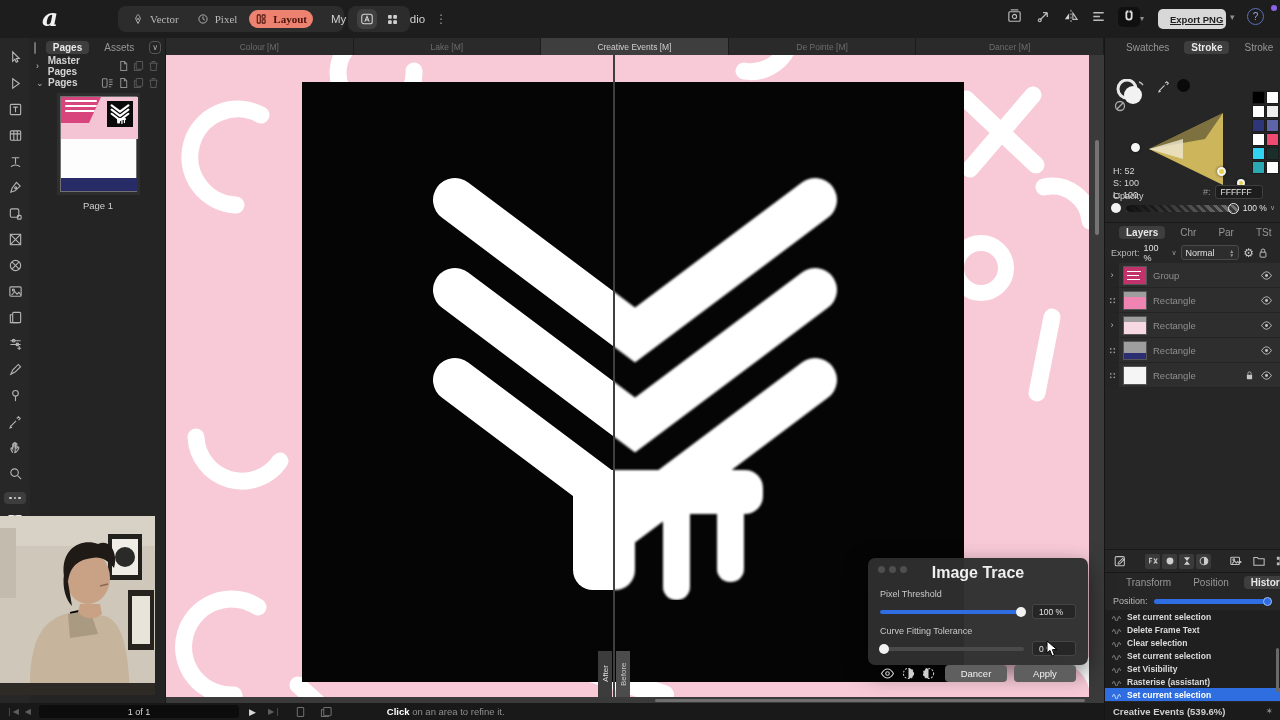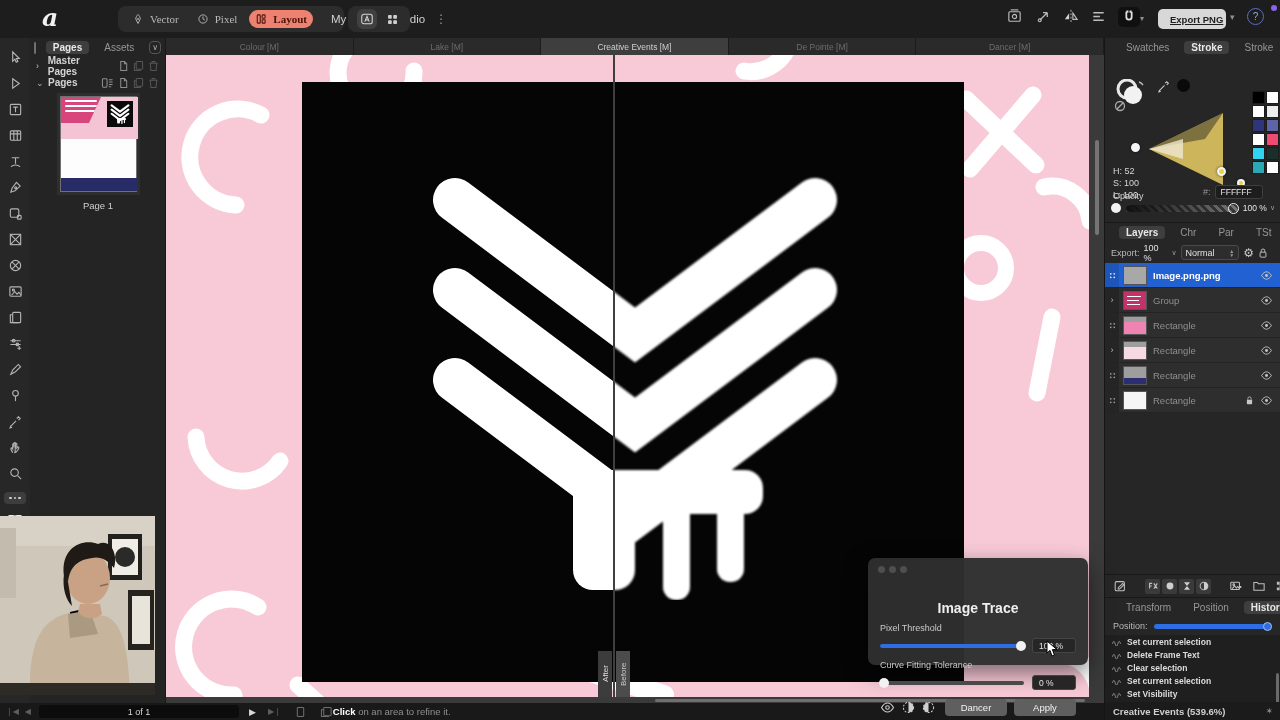--- a/index.html
+++ b/index.html
@@ -92,21 +92,21 @@
 
   
   #webcam{position:absolute;left:0;top:516px;width:155px;height:179px;z-index:40;overflow:hidden;background:#c9c2b4;}
 
   
   #trace{position:absolute;left:868px;top:558px;width:220px;height:107px;background:#2e2e2eF2;
     background:rgba(46,46,46,.97);border-radius:7px;z-index:60;box-shadow:0 8px 22px rgba(0,0,0,.5);
     padding:6px 12px 0 12px;}
   #trace-dots{position:absolute;left:10px;top:8px;display:flex;gap:4px;}
   #trace-dots i{width:7px;height:7px;border-radius:50%;background:#4f4f4f;}
-  #trace-title{text-align:center;color:#efefef;font-size:14px;font-weight:bold;margin-top:36px;}
+  #trace-title{text-align:center;color:#efefef;font-size:16px;font-weight:bold;}
   .trace-label{color:#c9c9c9;font-size:9px;margin-top:7px;}
   .trace-row{display:flex;align-items:center;gap:8px;margin-top:5px;}
   .trace-track{position:relative;flex:1;height:4px;border-radius:2px;background:#191919;}
   .trace-fill{position:absolute;left:0;top:0;height:4px;border-radius:2px;}
   .trace-knob{position:absolute;top:-3px;width:10px;height:10px;border-radius:50%;background:#f2f2f2;}
   .trace-val{width:44px;height:15px;background:#262626;border:1px solid #454545;border-radius:3px;
     color:#e4e4e4;font-size:8.5px;display:flex;align-items:center;padding-left:6px;}
   #trace-foot{display:flex;align-items:center;margin-top:9px;gap:7px;}
   #trace-foot svg{stroke:#cfcfcf;fill:none;stroke-width:1.1;}
   .trace-btn{width:62px;height:17px;background:#5f5f5f;border-radius:4px;color:#f2f2f2;font-size:9.5px;
@@ -176,21 +176,21 @@
 
   
   #statusbar{position:absolute;left:0;top:703px;width:1104px;height:17px;background:#191919;z-index:35;
     display:flex;align-items:center;color:#8f8f8f;font-size:9.5px;}
   .nav-glyph{color:#5f5f5f;font-size:8px;margin-left:6px;}
   #pagebox{width:200px;height:13px;background:#0c0c0c;border-radius:3px;margin-left:8px;
     display:flex;align-items:center;justify-content:center;color:#d6d6d6;font-size:9px;}
   #play{color:#d9d9d9;font-size:9px;margin-left:10px;}
   .sb-icon{margin-left:14px;display:flex;}
   .sb-icon svg{stroke:#6f6f6f;fill:none;stroke-width:1.1;}
-  #hint{}
+  #hint{margin-left:54px;}
   #hint b{color:#fff;}
 </style>
 </head>
 <body>
 
 <div id="topbar">
   <div id="logo">a</div>
 
   <div class="tb-group" id="persona-group">
     <span class="persona">
@@ -716,38 +716,20 @@
     </span>
     <span class="gear">⚙</span>
     <span class="llock">
         <svg width="10" height="12" viewBox="0 0 12 14">
           <rect x="2.5" y="6" width="7" height="6" rx="1"></rect>
           <path d="M3.8 6V4.4a2.2 2.2 0 014.4 0V6"></path>
         </svg>
       </span>
   </div>
 
-  <div class="lrow sel">
-    <span class="lcol">
-        <svg width="7" height="7" viewBox="0 0 8 8">
-          <circle cx="2" cy="2" r="1" fill="#dce8ff"></circle>
-          <circle cx="6" cy="2" r="1" fill="#dce8ff"></circle>
-          <circle cx="2" cy="6" r="1" fill="#dce8ff"></circle>
-          <circle cx="6" cy="6" r="1" fill="#dce8ff"></circle>
-        </svg>
-      </span>
-    <span class="lthumb" style="background: rgb(168, 168, 168);"></span>
-    <span class="lname">Image.png.png</span>
-    <span class="leye">
-        <svg width="13" height="9" viewBox="0 0 15 11">
-          <path d="M1.5 5.5C3.5 2 6 1 7.5 1s4 1 6 4.5c-2 3.5-4.5 4.5-6 4.5s-4-1-6-4.5z"></path>
-          <circle cx="7.5" cy="5.5" r="1.8" fill="#c6c6c6" stroke="none"></circle>
-        </svg>
-      </span>
-  </div>
   <div class="lrow">
     <span class="lcol">›</span>
     <span class="lthumb" style="background: rgb(194, 50, 107);">
         <i style="position:absolute;left:3px;top:4px;width:14px;height:1.5px;background:#fff"></i>
         <i style="position:absolute;left:3px;top:8px;width:12px;height:1.5px;background:#fff"></i>
         <i style="position:absolute;left:3px;top:12px;width:13px;height:1.5px;background:#fff"></i>
       </span>
     <span class="lname">Group</span>
     <span class="leye">
         <svg width="13" height="9" viewBox="0 0 15 11">

